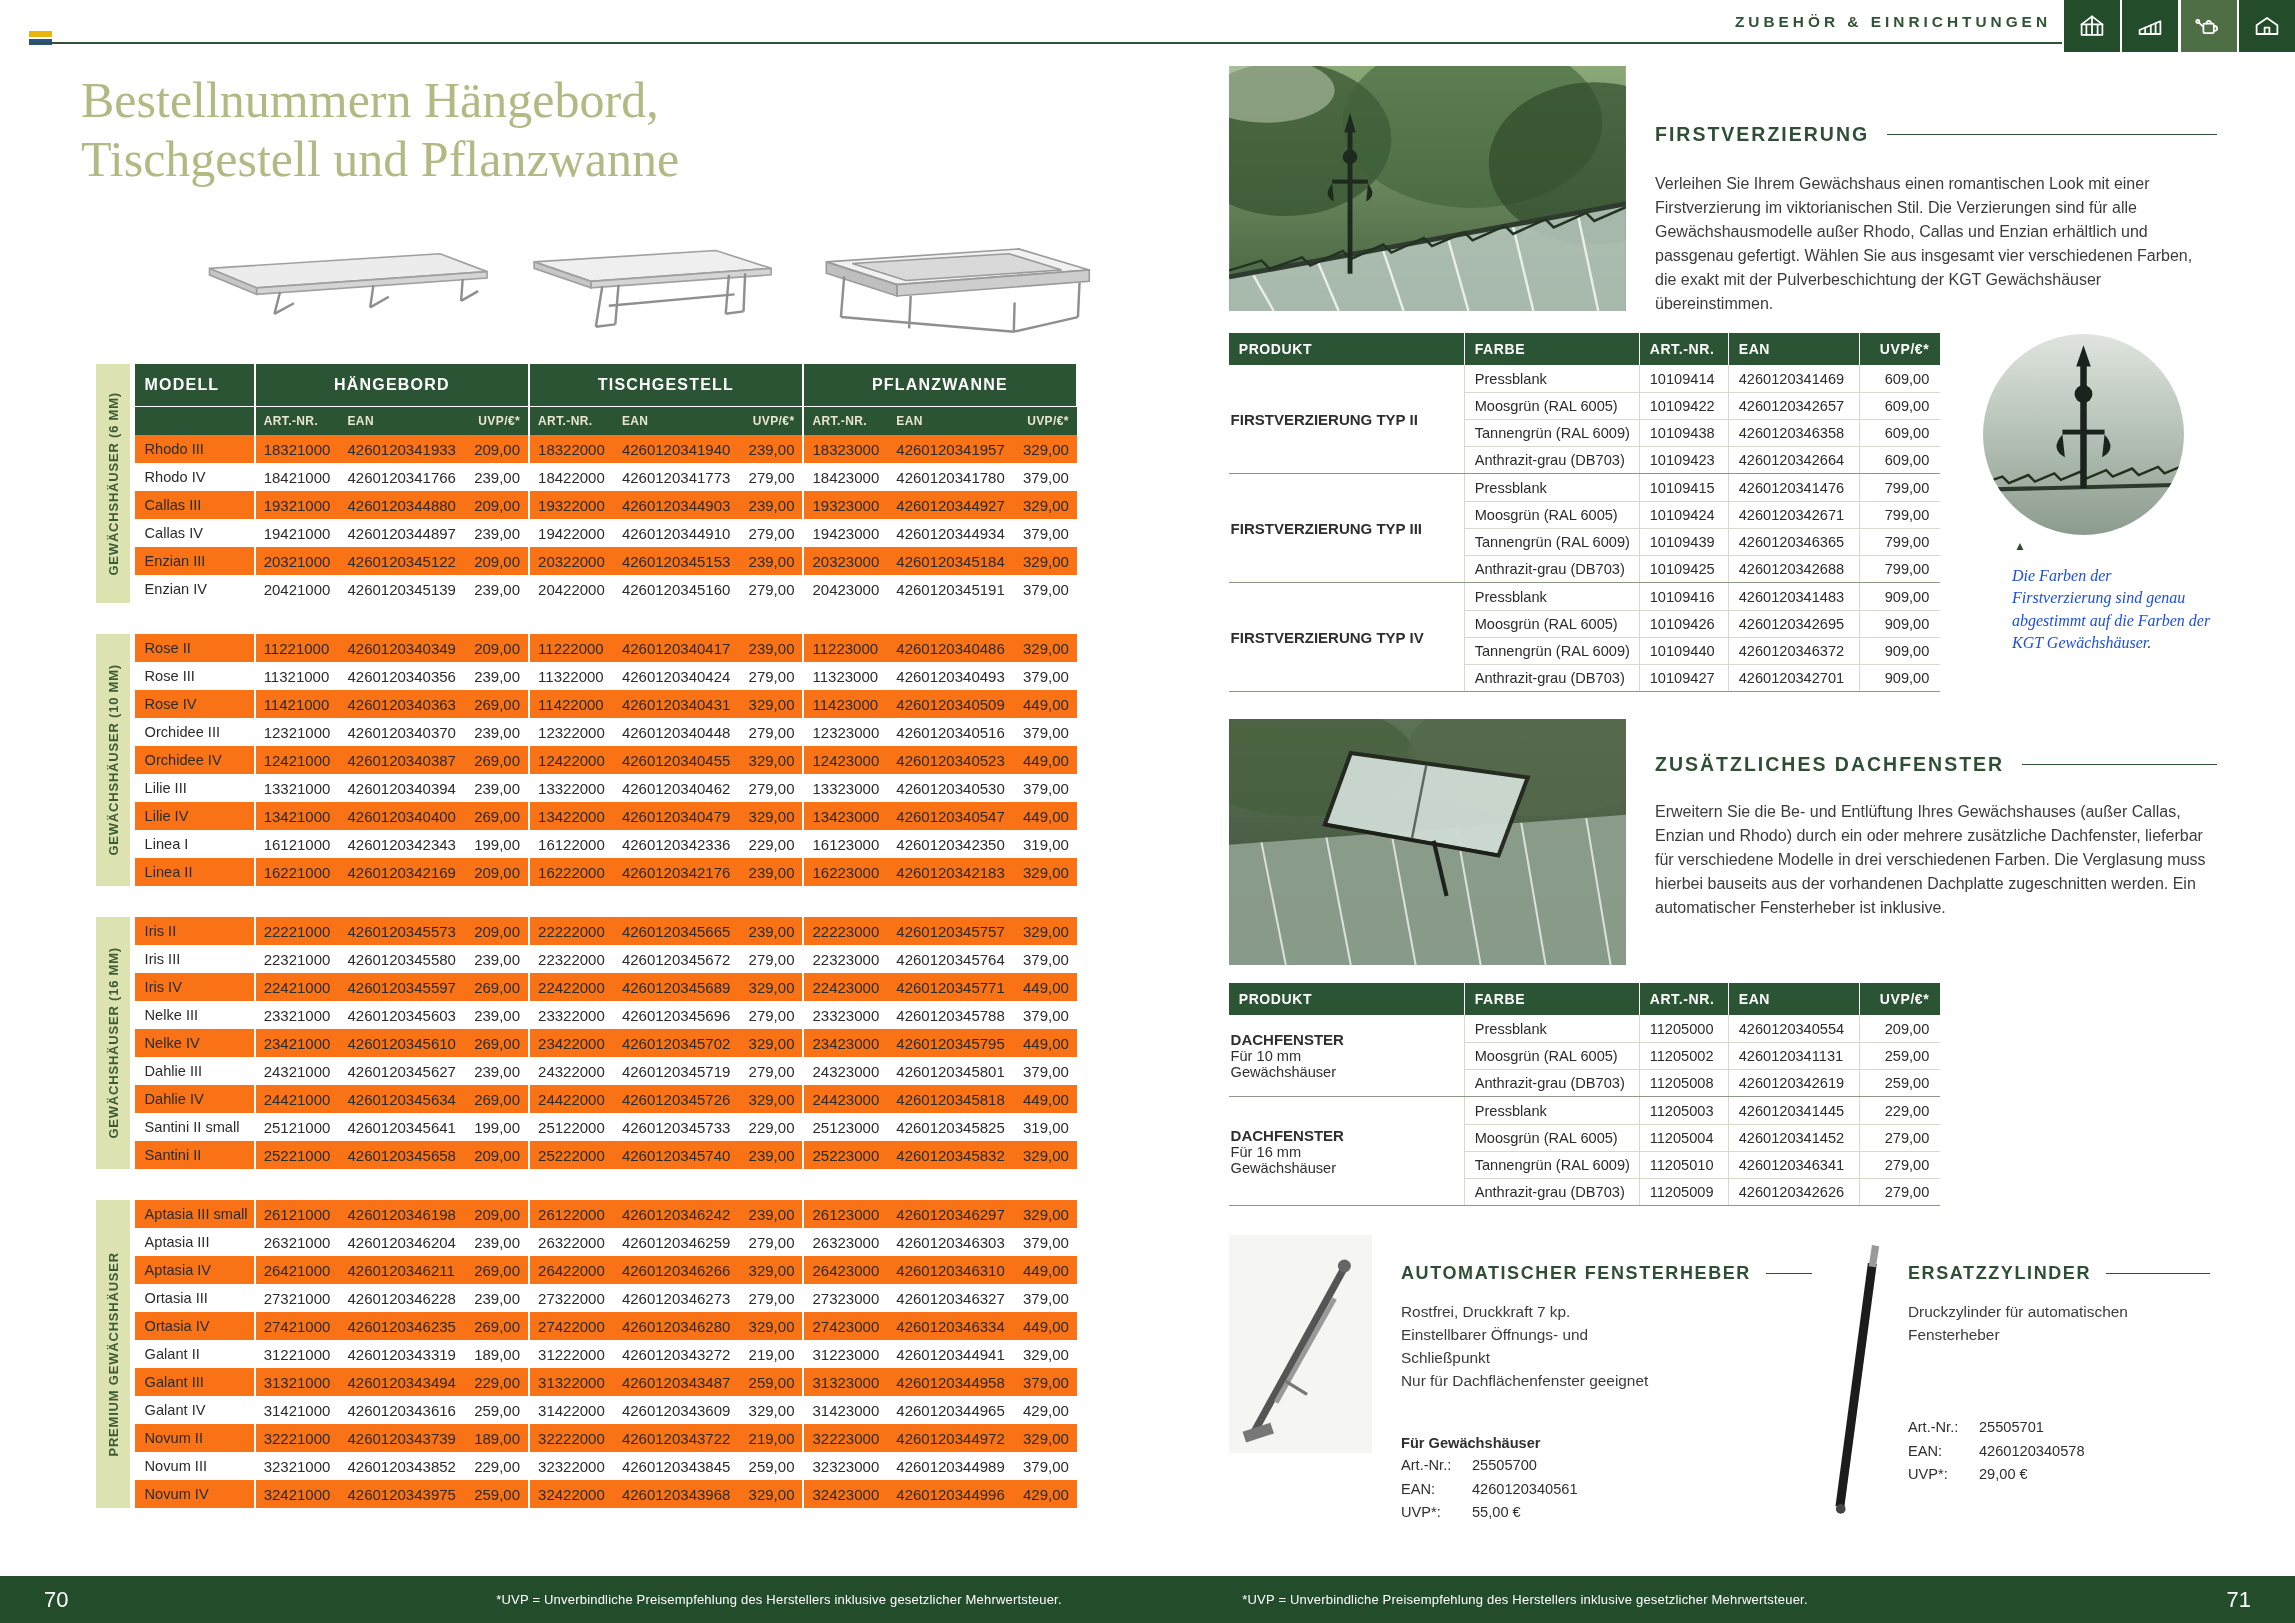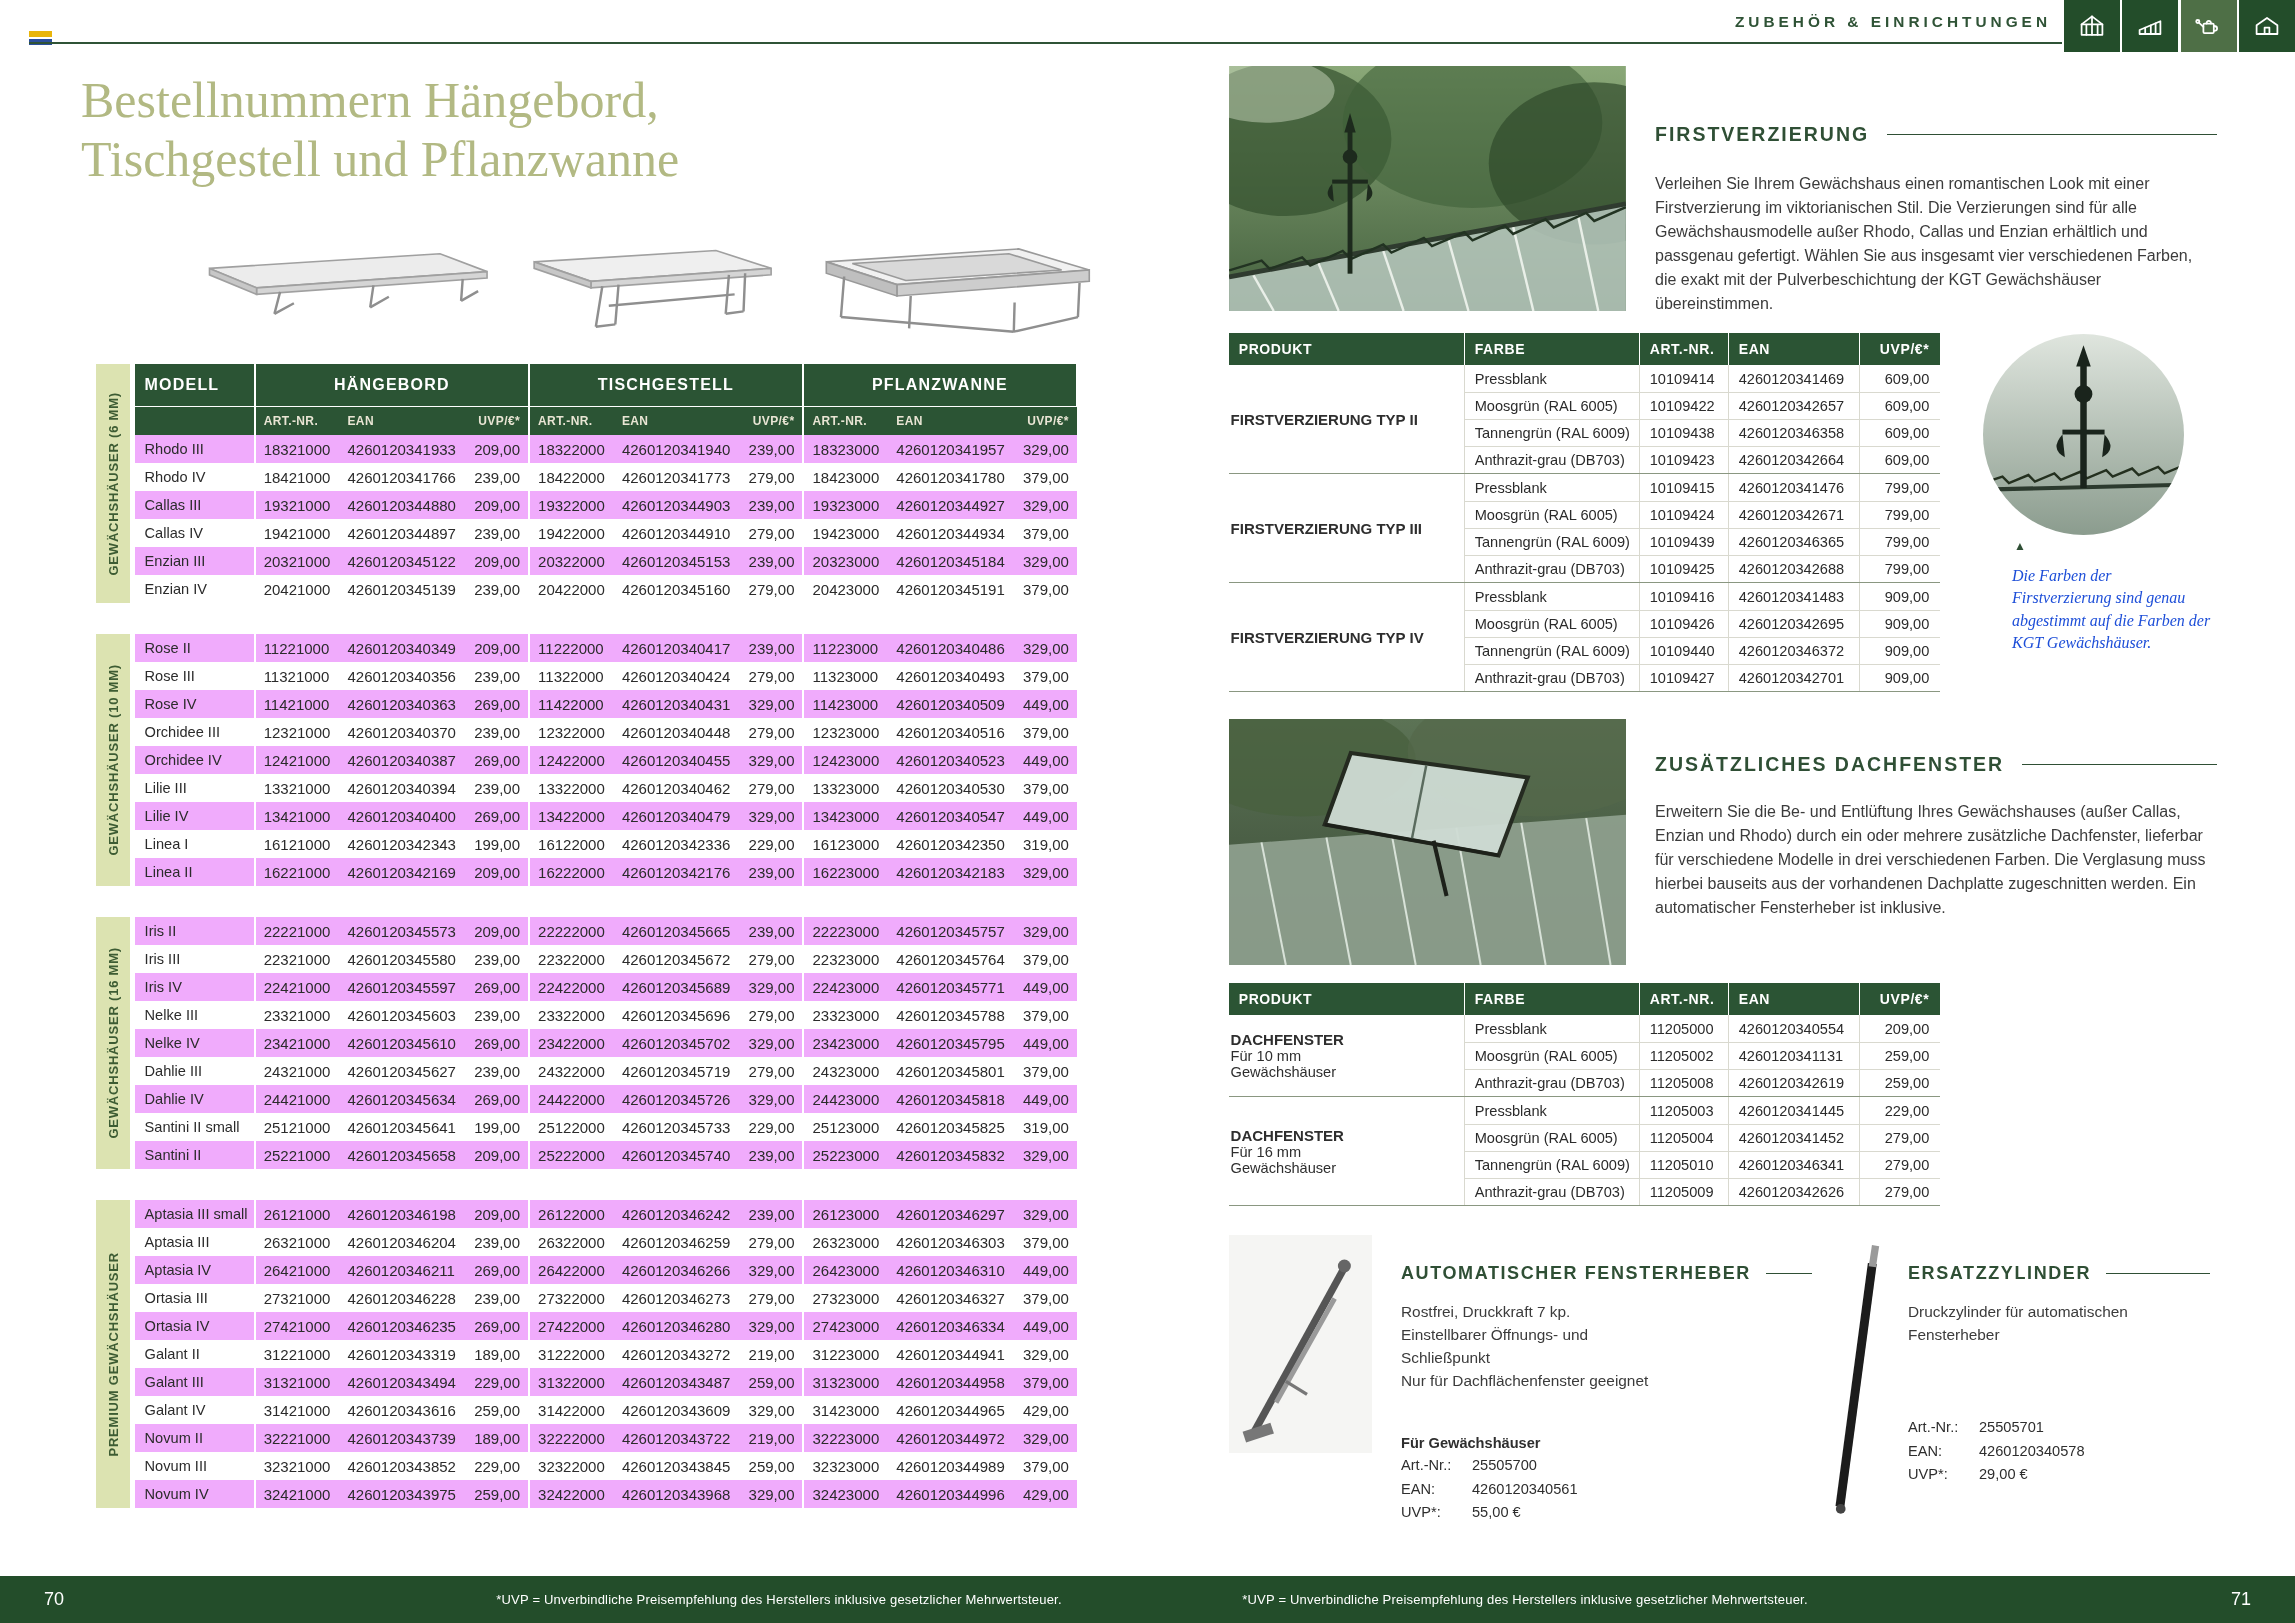--- a/index.html
+++ b/index.html
@@ -33,21 +33,21 @@
   .bt-body { width:942px; }
   .bt-ghead { display:flex; height:42px; }
   .bt-gcell { background:#2b5434; color:#fff; font-weight:bold; font-size:16px; letter-spacing:1.2px;
               display:flex; align-items:center; justify-content:center; width:274px; border-left:2.4px solid #fff; }
   .bt-mcell { width:119px; border-left:none; justify-content:flex-start; padding-left:9.7px; }
   .bt-subhead { display:flex; height:29px; border-top:1.6px solid #fff; }
   .bt-scell { background:#2b5434; color:#e9e5d4; font-size:12px; font-weight:bold; letter-spacing:0.4px;
               display:flex; align-items:center; padding-left:8px; }
   .bt-smodel { width:119px; }
   .bt-row { display:flex; height:28px; background:#fff; }
-  .bt-row.shade { background:#f0abfc;justify-content:center; }
+  .bt-row.shade { background:#f97316;justify-content:center; }
   .bt-cell { display:flex; align-items:center; font-size:15px; color:#2b2b2b; padding-left:8px; }
   .bt-cell.model { width:119px; padding-left:9.7px; font-size:14.6px; }
   .w-art { width:86px; }
   .w-ean { width:127px; }
   .w-uvp { width:62px; justify-content:flex-end; padding-left:0; padding-right:8px; }
   .gstart { border-left:2.4px solid #fff; }
 
   
   .sec-head { position:absolute; display:flex; align-items:center; gap:18px; }
   .sec-head .t { font-size:19.5px; font-weight:bold; letter-spacing:2px; color:#2f4f35; white-space:nowrap; }
@@ -83,21 +83,21 @@
   .mini-head .rule { flex:1; height:1.6px; background:#2f4f35; }
   .body-lines { position:absolute; font-size:15.4px; line-height:1.5; color:#3b3b3b; }
   .wh-variants { position:absolute; display:flex; gap:50px;flex-direction:column; }
   .wh-var-title { font-size:14.6px; font-weight:bold; margin-bottom:3.2px; color:#2e2e2e; }
   .kv { display:flex; line-height:23.5px; font-size:14.6px; color:#2e2e2e; }
   .kv .k { width:71px; }
   .ez-data { position:absolute; }
 
   
   .footer { position:absolute; left:0; bottom:0; width:2295px; height:47px; background:#234d2a; color:#fff; }
-  .pageno { position:absolute; top:0; height:47px; display:flex; align-items:center; font-size:18px; }
+  .pageno { position:absolute; top:0; height:47px; display:flex; align-items:center; font-size:22px; }
   .pageno.left { left:44px; } .pageno.right { right:44px; }
   .foot-note { position:absolute; top:0; height:47px; width:812px; display:flex; align-items:center;
                justify-content:center; font-size:13px; letter-spacing:0.2px; }
   .foot-note.n1 { left:373px; } .foot-note.n2 { left:1119px; }
 </style>
 </head>
 <body>
 
 <div class="sheet">
 

